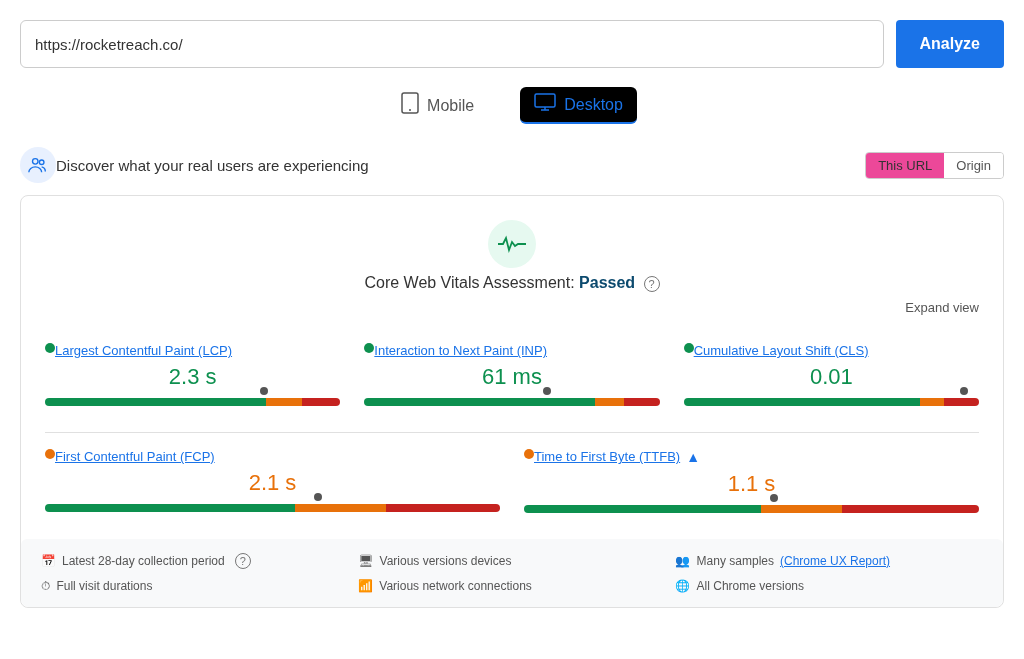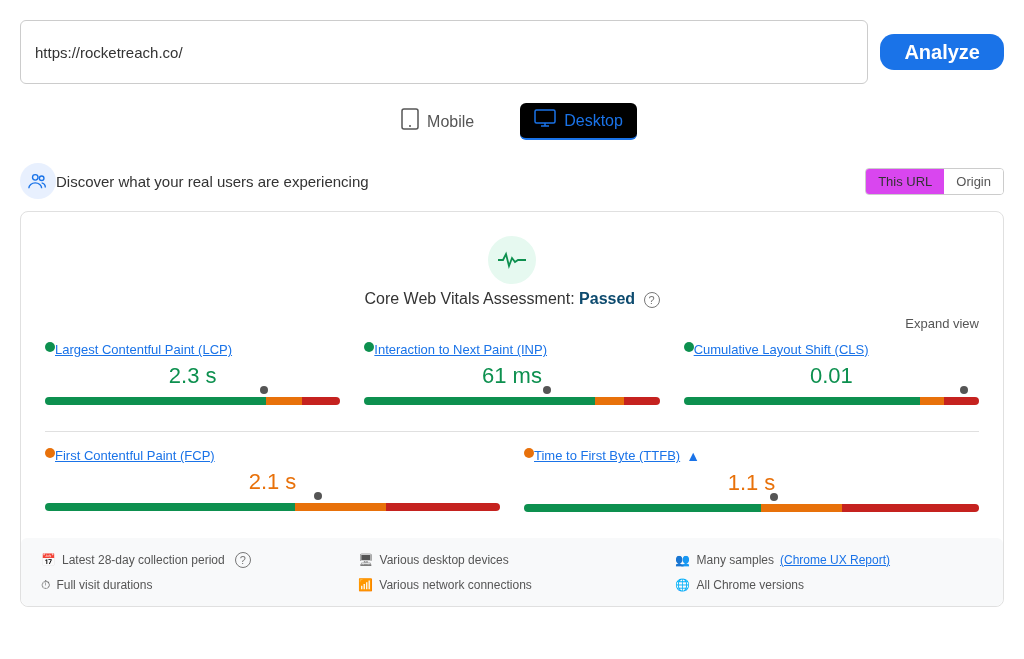--- a/index.html
+++ b/index.html
@@ -13,36 +13,36 @@
 
     
     .url-row {
       display: flex;
       align-items: center;
       gap: 12px;
       margin-bottom: 18px;
     }
     .url-input {
       flex: 1;
-      height: 64px;
+      height: 48px;
       border: 1px solid #ccc;
       border-radius: 6px;
       padding: 0 14px;
       font-size: 15px;
       color: #333;
       outline: none;
     }
     .analyze-btn {
       background: #1a73e8;
       color: #fff;
       border: none;
-      border-radius: 14px;
+      border-radius: 4px;
       padding: 0 24px;
-      height: 36px;
-      font-size: 20px;
+      height: 48px;
+      font-size: 16px;
       font-weight: bold;
       cursor: pointer;
       white-space: nowrap;
     }
 
     
     .mode-selector {
       display: flex;
       justify-content: center;
       align-items: center;
@@ -103,21 +103,21 @@
     }
     .url-origin-btn {
       padding: 5px 12px;
       font-size: 13px;
       background: #fff;
       border: none;
       cursor: pointer;
       color: #555;
     }
     .url-origin-btn.active {
-      background: #d946ef;
+      background: #ec4899;
       color: #333;
       font-weight: 500;
     }
 
     
     .main-card {
       border: 1px solid #e0e0e0;
       border-radius: 8px;
       padding: 24px;
       background: #fff;
@@ -155,21 +155,21 @@
       line-height: 15px;
       color: #777;
       margin-left: 4px;
       cursor: pointer;
     }
     .expand-view {
       text-align: right;
       font-size: 13px;
       color: #555;
       cursor: pointer;
-      margin-bottom: 11px;
+      margin-bottom: 28px;
     }
 
     
     .metrics-grid {
       display: grid;
       grid-template-columns: 1fr 1fr 1fr;
       gap: 24px;
       margin-bottom: 24px;
     }
     .metric-item {}
@@ -444,21 +444,21 @@
     </div>
 
   <div class="card-footer" id="card-footer">
       <div class="footer-item">
         <span>📅</span>
         <span>Latest 28-day collection period</span>
         <span class="cwv-help">?</span>
       </div>
       <div class="footer-item">
         <span>🖥</span>
-        <span>Various desktop devices</span>
+        <span>Various versions devices</span>
       </div>
       <div class="footer-item">
         <span>👥</span>
         <span>Many samples </span>
         <span class="footer-link">(Chrome UX Report)</span>
       </div>
       <div class="footer-item">
         <span>⏱</span>
         <span>Full visit durations</span>
       </div>

